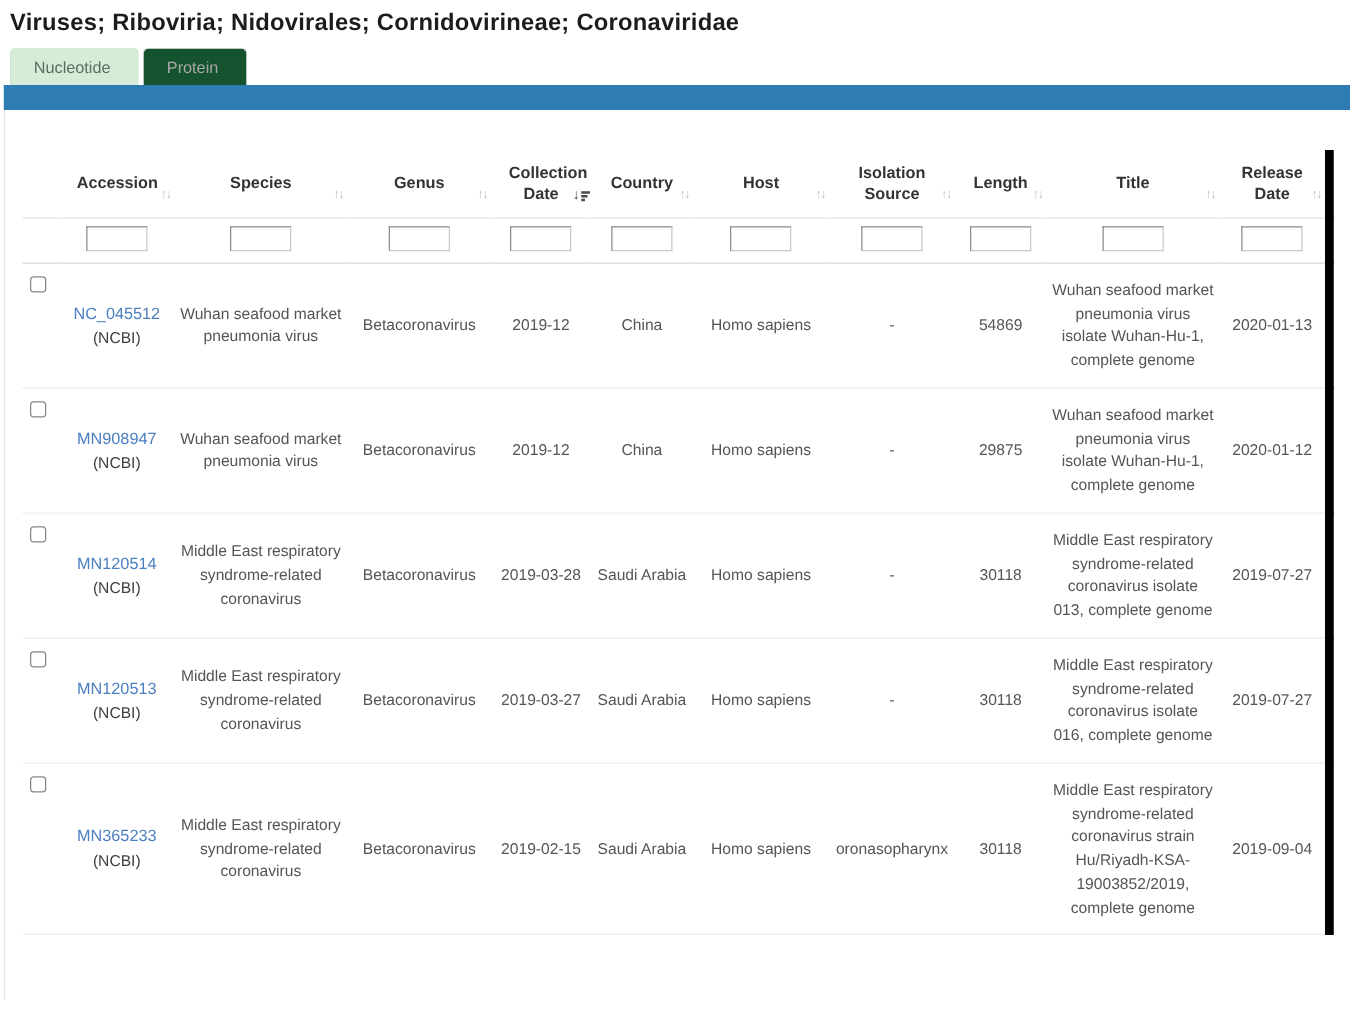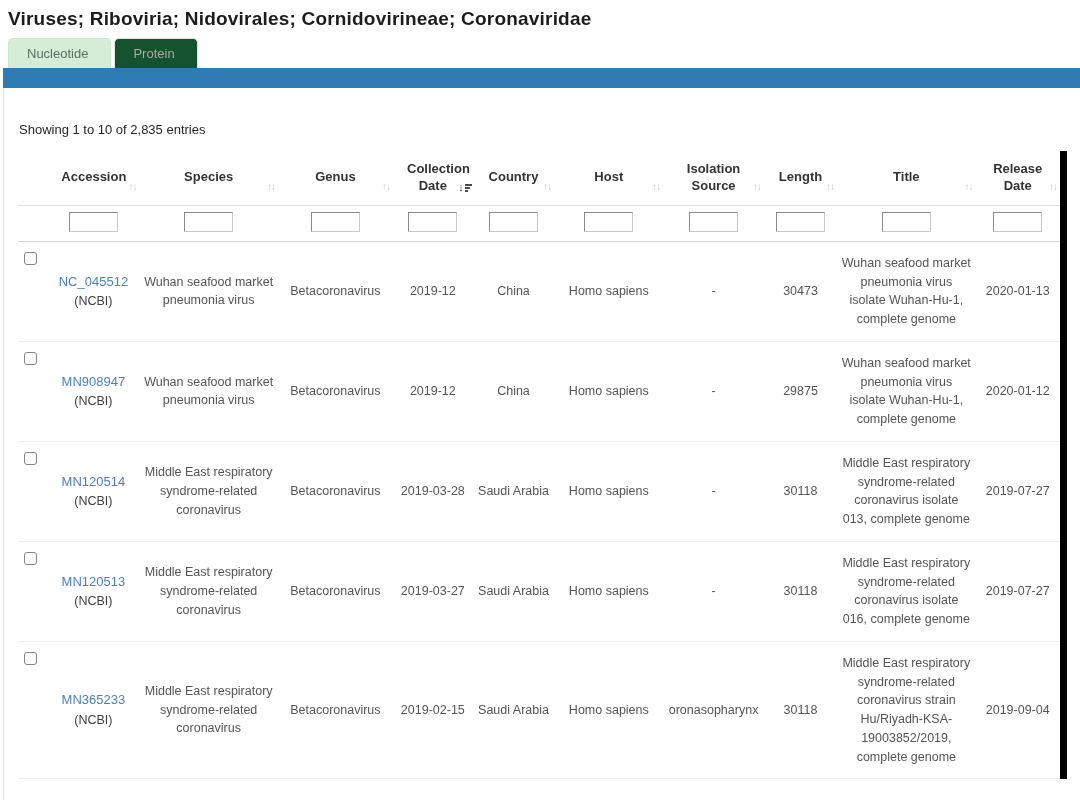--- a/index.html
+++ b/index.html
@@ -63,21 +63,20 @@
     <div class="tab">Protein</div>
   </div>
 
 <div class="accent-bar"></div>
 
 <div class="panel">
 
   <div class="toolbar">
   </div>
 
-  <div class="showing">Showing 1 to 10 of 2,835 entries</div>
 
   <table>
     <colgroup>
       <col style="width:28px">
         <col style="width:88px">
         <col style="width:132px">
         <col style="width:110px">
       <col style="width:76px">
         <col style="width:78px">
         <col style="width:104px">
@@ -154,21 +153,21 @@
     <tbody>
   <tr>
     <td class="td-check"><span class="checkbox"></span></td>
     <td><a class="acc-link">NC_045512</a><div class="acc-src">(NCBI)</div></td>
     <td>Wuhan seafood market pneumonia virus</td>
     <td>Betacoronavirus</td>
     <td>2019-12</td>
     <td>China</td>
     <td>Homo sapiens</td>
     <td>-</td>
-    <td>30473</td>
+    <td>54869</td>
     <td>Wuhan seafood market pneumonia virus isolate Wuhan-Hu-1, complete genome</td>
     <td>2020-01-13</td>
   </tr>
 
   <tr>
     <td class="td-check"><span class="checkbox"></span></td>
     <td><a class="acc-link">MN908947</a><div class="acc-src">(NCBI)</div></td>
     <td>Wuhan seafood market pneumonia virus</td>
     <td>Betacoronavirus</td>
     <td>2019-12</td>

